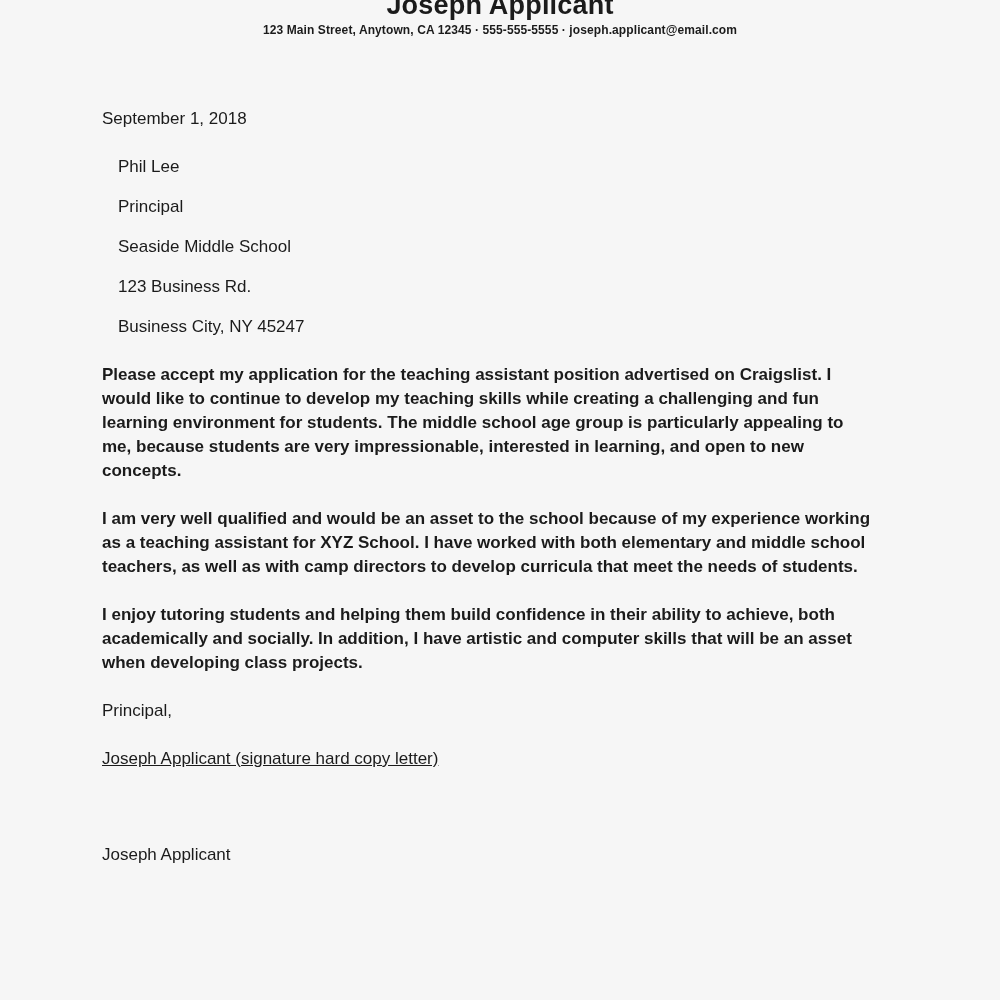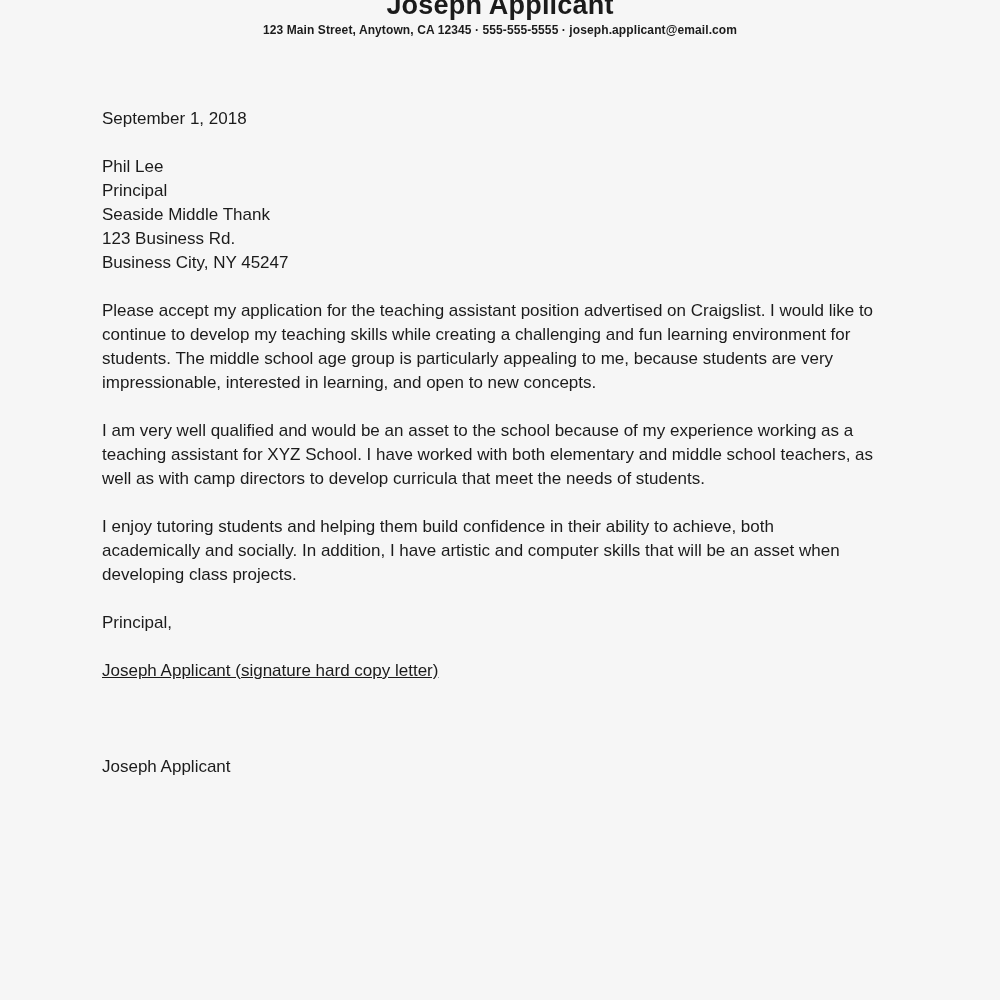--- a/index.html
+++ b/index.html
@@ -34,23 +34,23 @@
     letter-spacing: 0.1px;
   }
   .letter-body {
     padding: 0 102px;
     width: 772px;
     font-size: 17px;
     line-height: 24px;
   }
   .date-line { margin-top: 68px; }
   .recipient-block { margin-top: 24px; }
-  .recipient-block div { margin: 0; }
+  .recipient-block div { margin: 16px; }
   .salutation { margin-top: 24px; }
-  .body-paragraph { margin: 24px 0 0 0; }
+  .body-paragraph { margin: 24px 0 0 0; font-weight: bold; }
   .closing { margin-top: 24px; }
   .signature-note { margin-top: 24px; text-decoration: underline; }
   .typed-signature { margin-top: 72px; }
 </style>
 </head>
 <body>
 
 <div class="page">
 
   <div class="letter-header">
@@ -58,21 +58,21 @@
     <div class="contact-line">123 Main Street, Anytown, CA 12345 · 555-555-5555 · joseph.applicant@email.com</div>
   </div>
 
   <div class="letter-body">
 
     <div class="date-line">September 1, 2018</div>
 
     <div class="recipient-block">
       <div>Phil Lee</div>
       <div>Principal</div>
-      <div>Seaside Middle Thank</div>
+      <div>Seaside Middle School</div>
       <div>123 Business Rd.</div>
       <div>Business City, NY 45247</div>
     </div>
 
 
     <p class="body-paragraph">Please accept my application for the teaching assistant position advertised on Craigslist. I would like to continue to develop my teaching skills while creating a challenging and fun learning environment for students. The middle school age group is particularly appealing to me, because students are very impressionable, interested in learning, and open to new concepts.</p>
 
     <p class="body-paragraph">I am very well qualified and would be an asset to the school because of my experience working as a teaching assistant for XYZ School. I have worked with both elementary and middle school teachers, as well as with camp directors to develop curricula that meet the needs of students.</p>
 
     <p class="body-paragraph">I enjoy tutoring students and helping them build confidence in their ability to achieve, both academically and socially. In addition, I have artistic and computer skills that will be an asset when developing class projects.</p>

